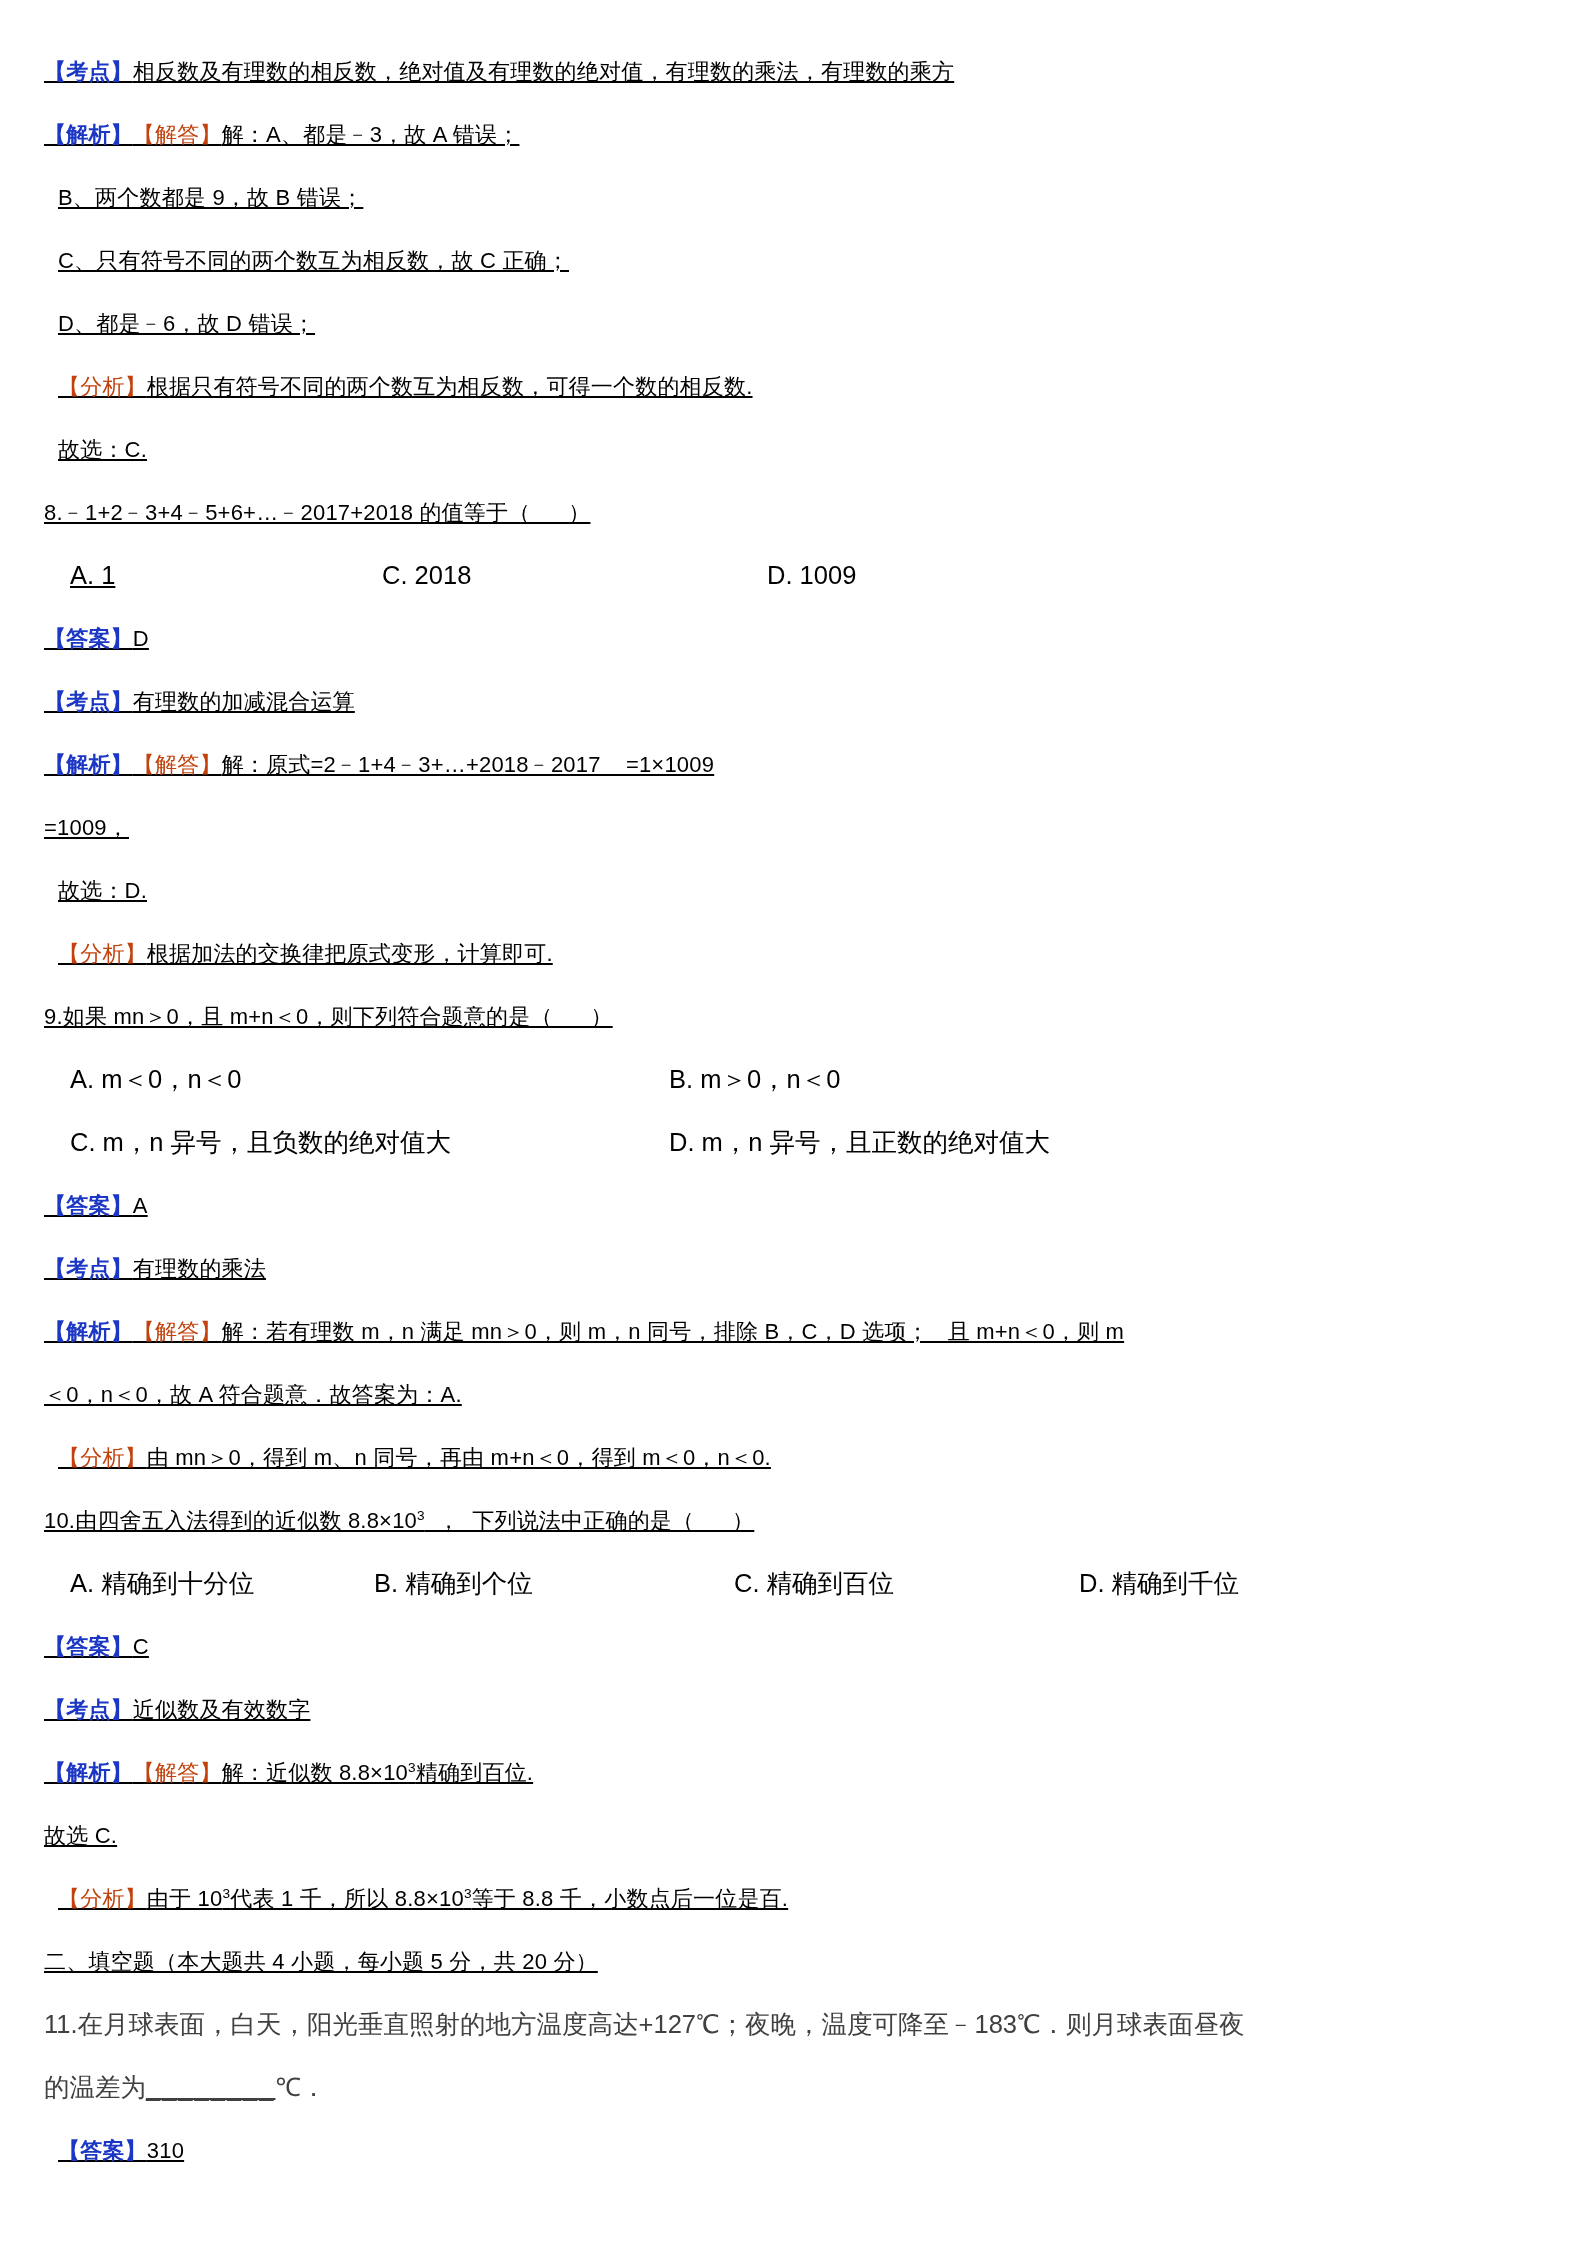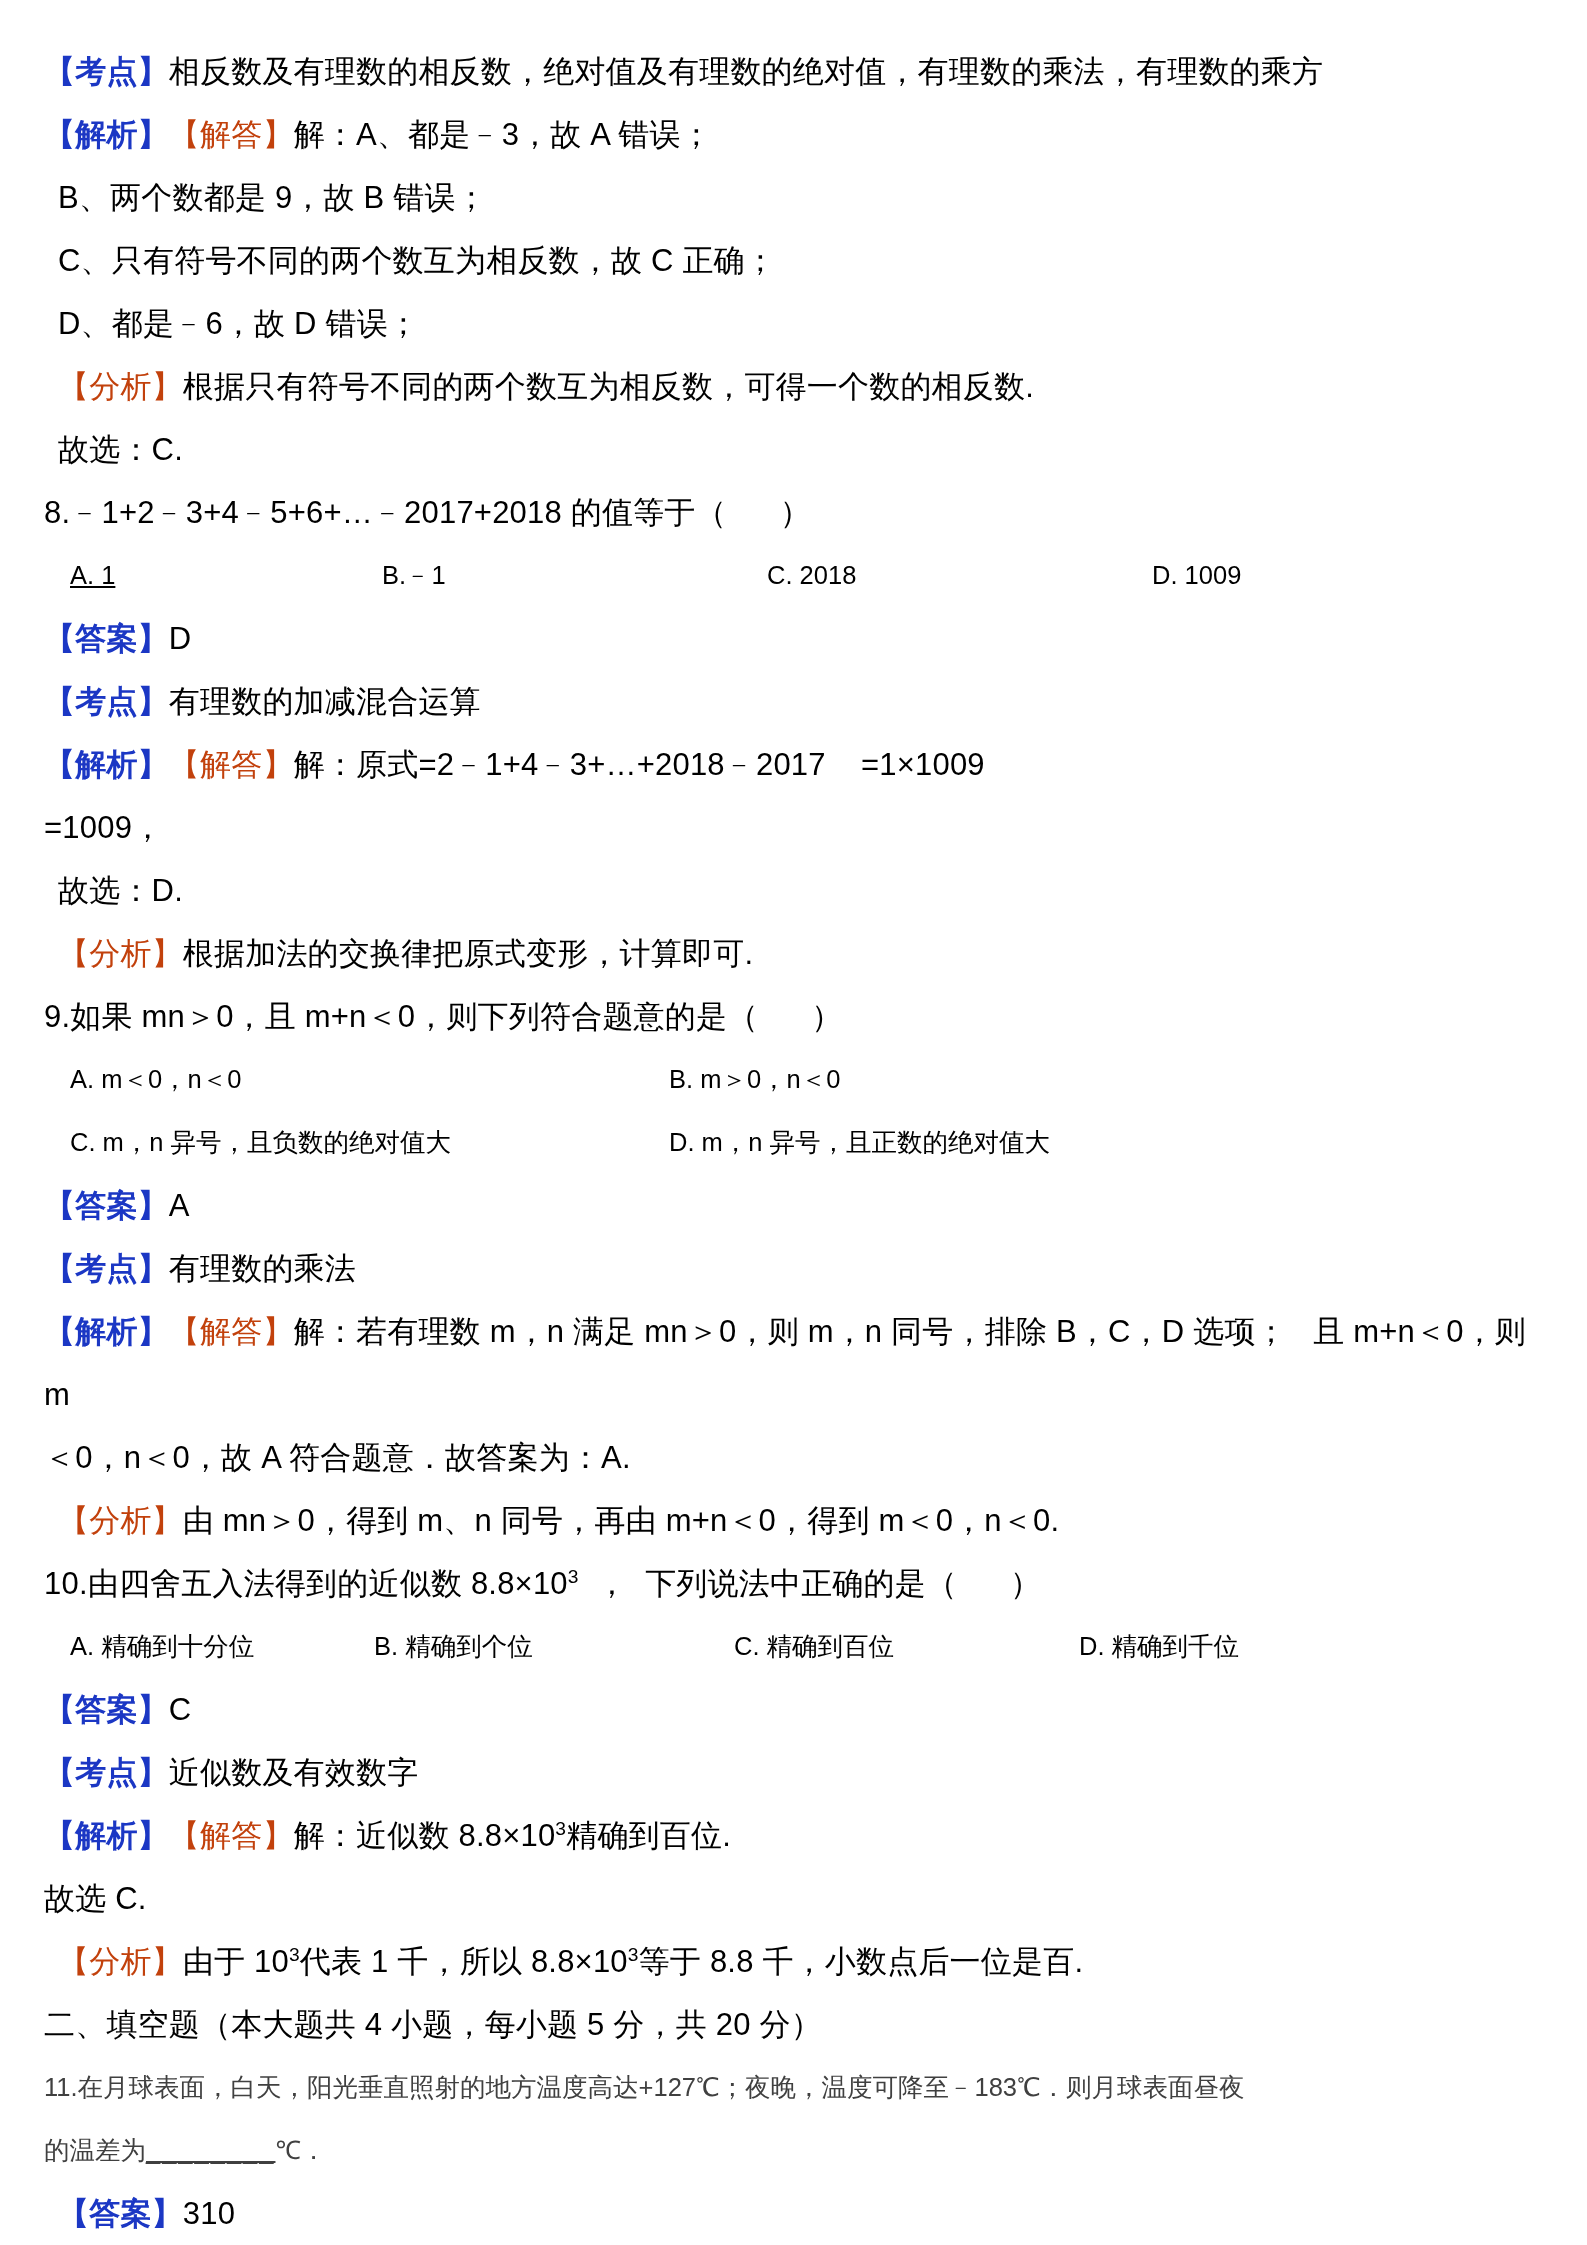--- a/index.html
+++ b/index.html
@@ -12,25 +12,26 @@
   }
   .page {
     width: 1587px;
     min-height: 2245px;
     box-sizing: border-box;
     background: #ffffff;
     padding: 40px 58px 30px 44px;
     position: relative;
   }
   .line {
-    font-size: 31px;
+    font-size: 22px;
     line-height: 63px;
     color: #000000;
     white-space: pre-wrap;
     letter-spacing: 0.2px;
+    text-decoration: underline;
   }
   .tag {
     color: #1b37c4;
     font-weight: bold;
   }
   .tag-plain {
     color: #c2410c;
   }
   .indent-2 { padding-left: 14px; }
   .opts {
@@ -73,21 +74,20 @@
 
   <div class="line indent-2"><span>D、都是﹣6，故 D 错误；</span></div>
 
   <div class="line indent-2"><span class="tag-plain">【分析】</span><span>根据只有符号不同的两个数互为相反数，可得一个数的相反数.</span></div>
 
   <div class="line indent-2"><span>故选：C.</span></div>
 
   <div class="line">8.﹣1+2﹣3+4﹣5+6+…﹣2017+2018 的值等于（      ）</div>
   <div class="opts four">
     <span>A. 1</span>
-    <span>B.﹣1</span>
     <span>C. 2018</span>
     <span>D. 1009</span>
   </div>
   <div class="line"><span class="tag">【答案】</span><span>D</span></div>
   <div class="line"><span class="tag">【考点】</span><span>有理数的加减混合运算</span></div>
   <div class="line"><span class="tag">【解析】</span><span class="tag-plain">【解答】</span><span>解：原式=2﹣1+4﹣3+…+2018﹣2017    =1×1009</span></div>
   <div class="line">=1009，</div>
   <div class="line indent-2">故选：D.</div>
   <div class="line indent-2"><span class="tag-plain">【分析】</span><span>根据加法的交换律把原式变形，计算即可.</span></div>
 

